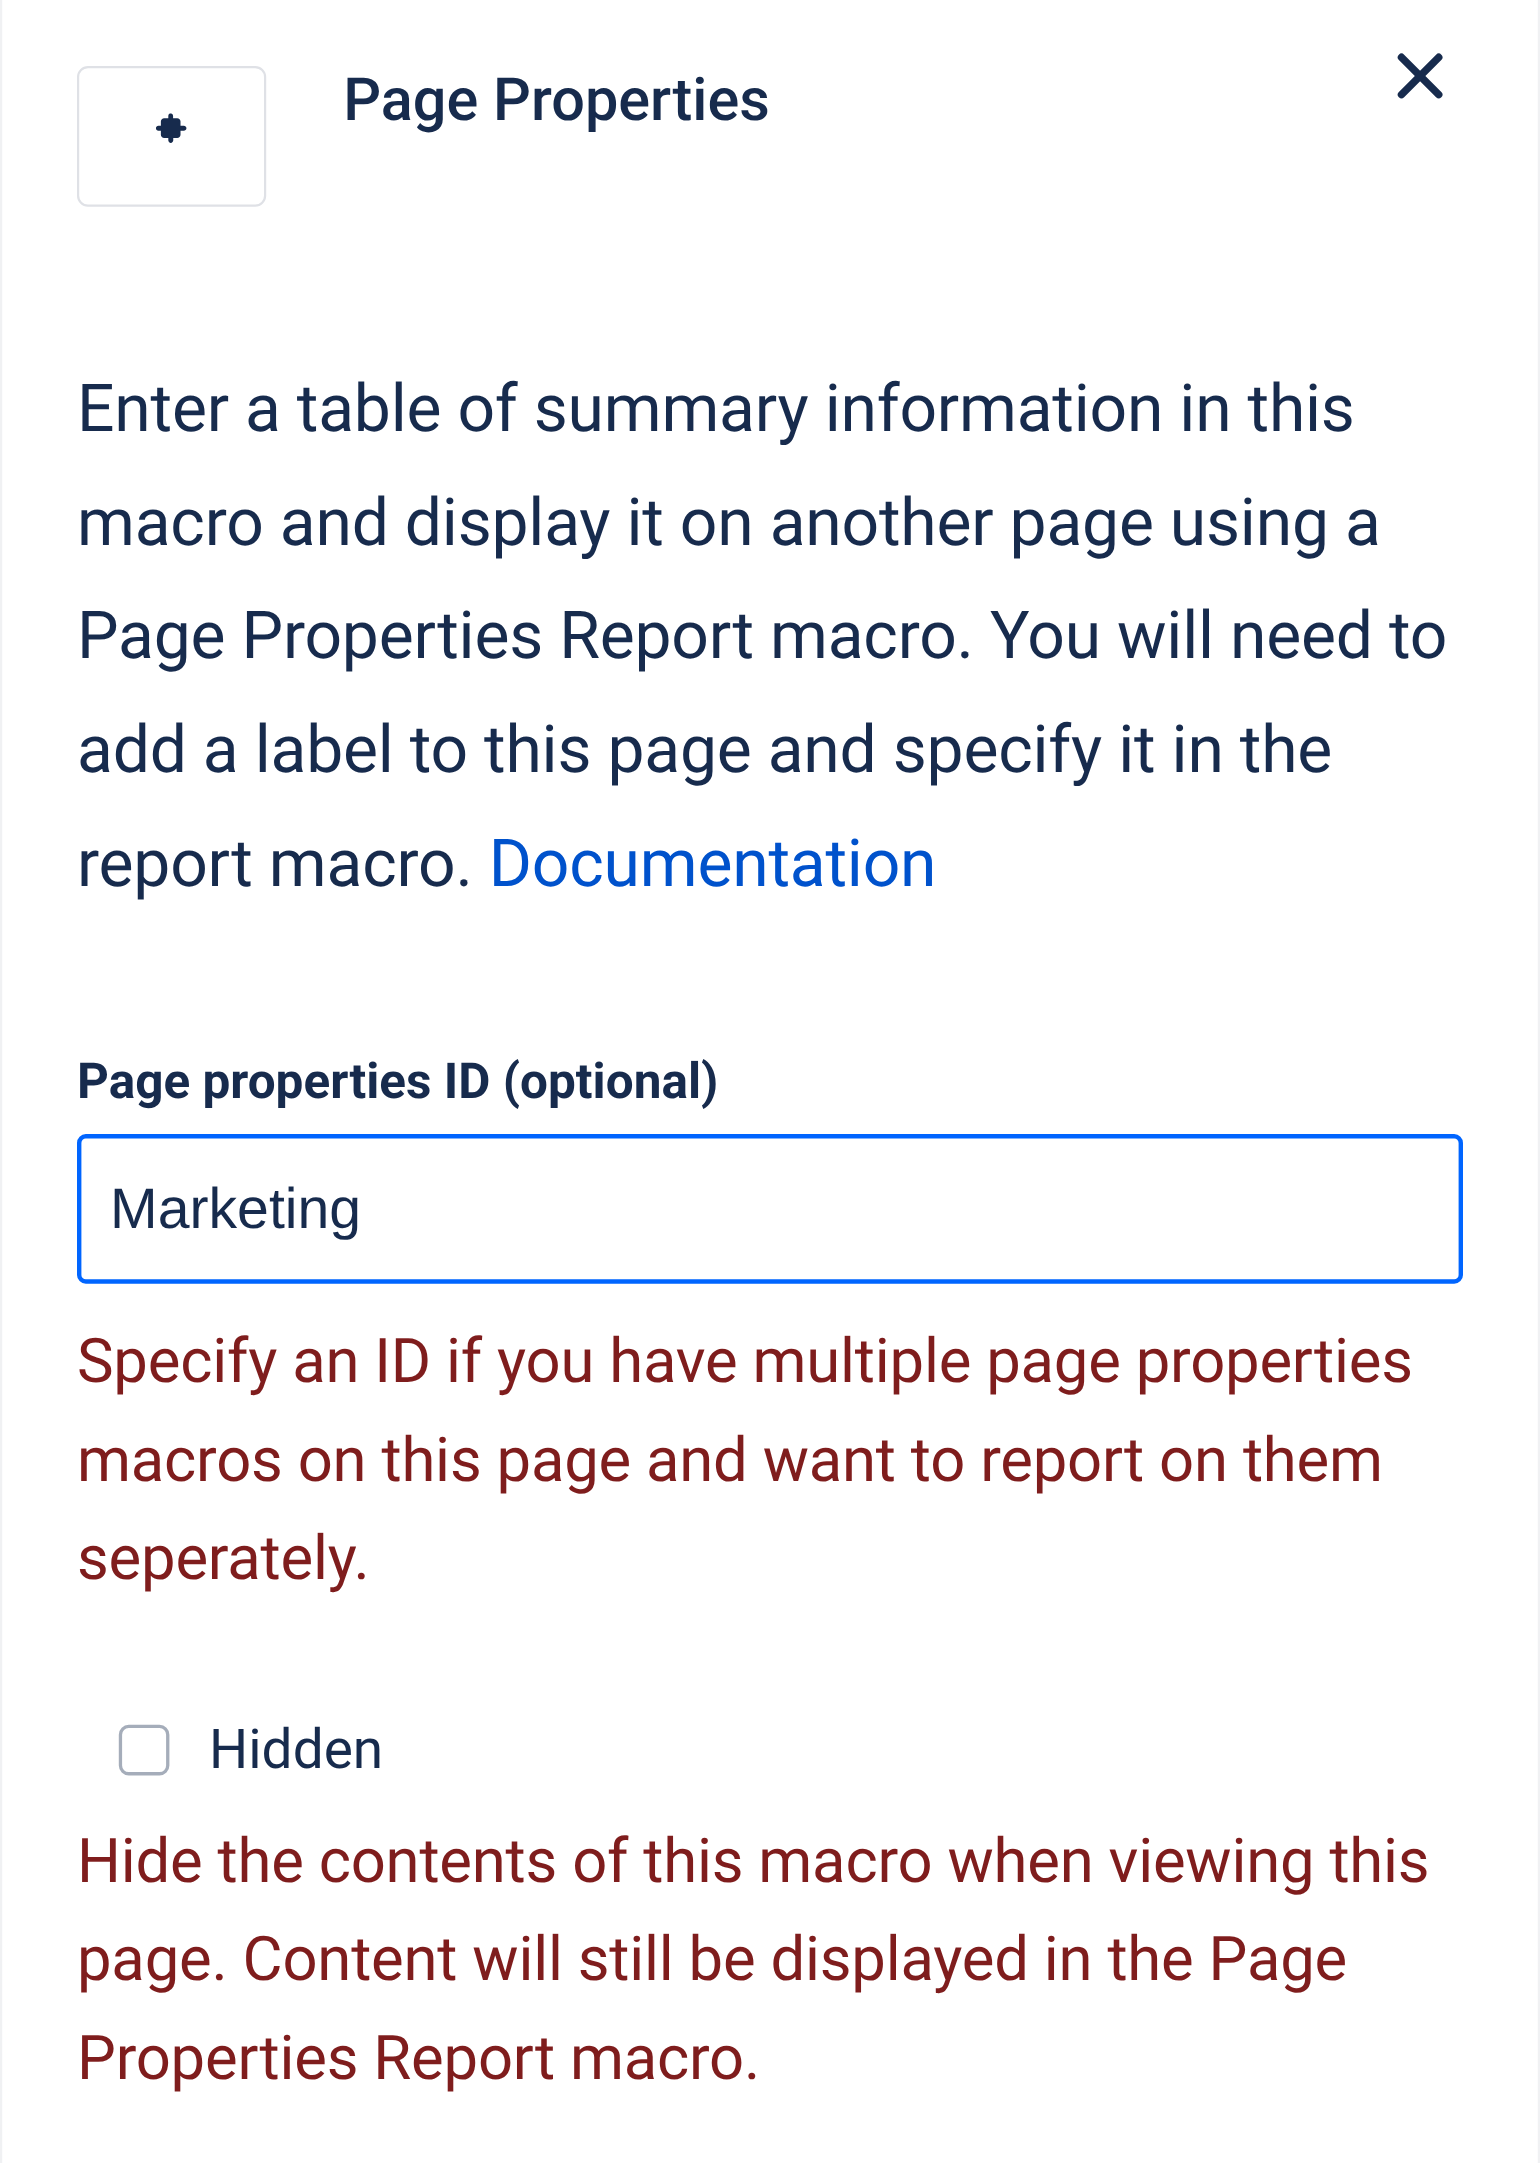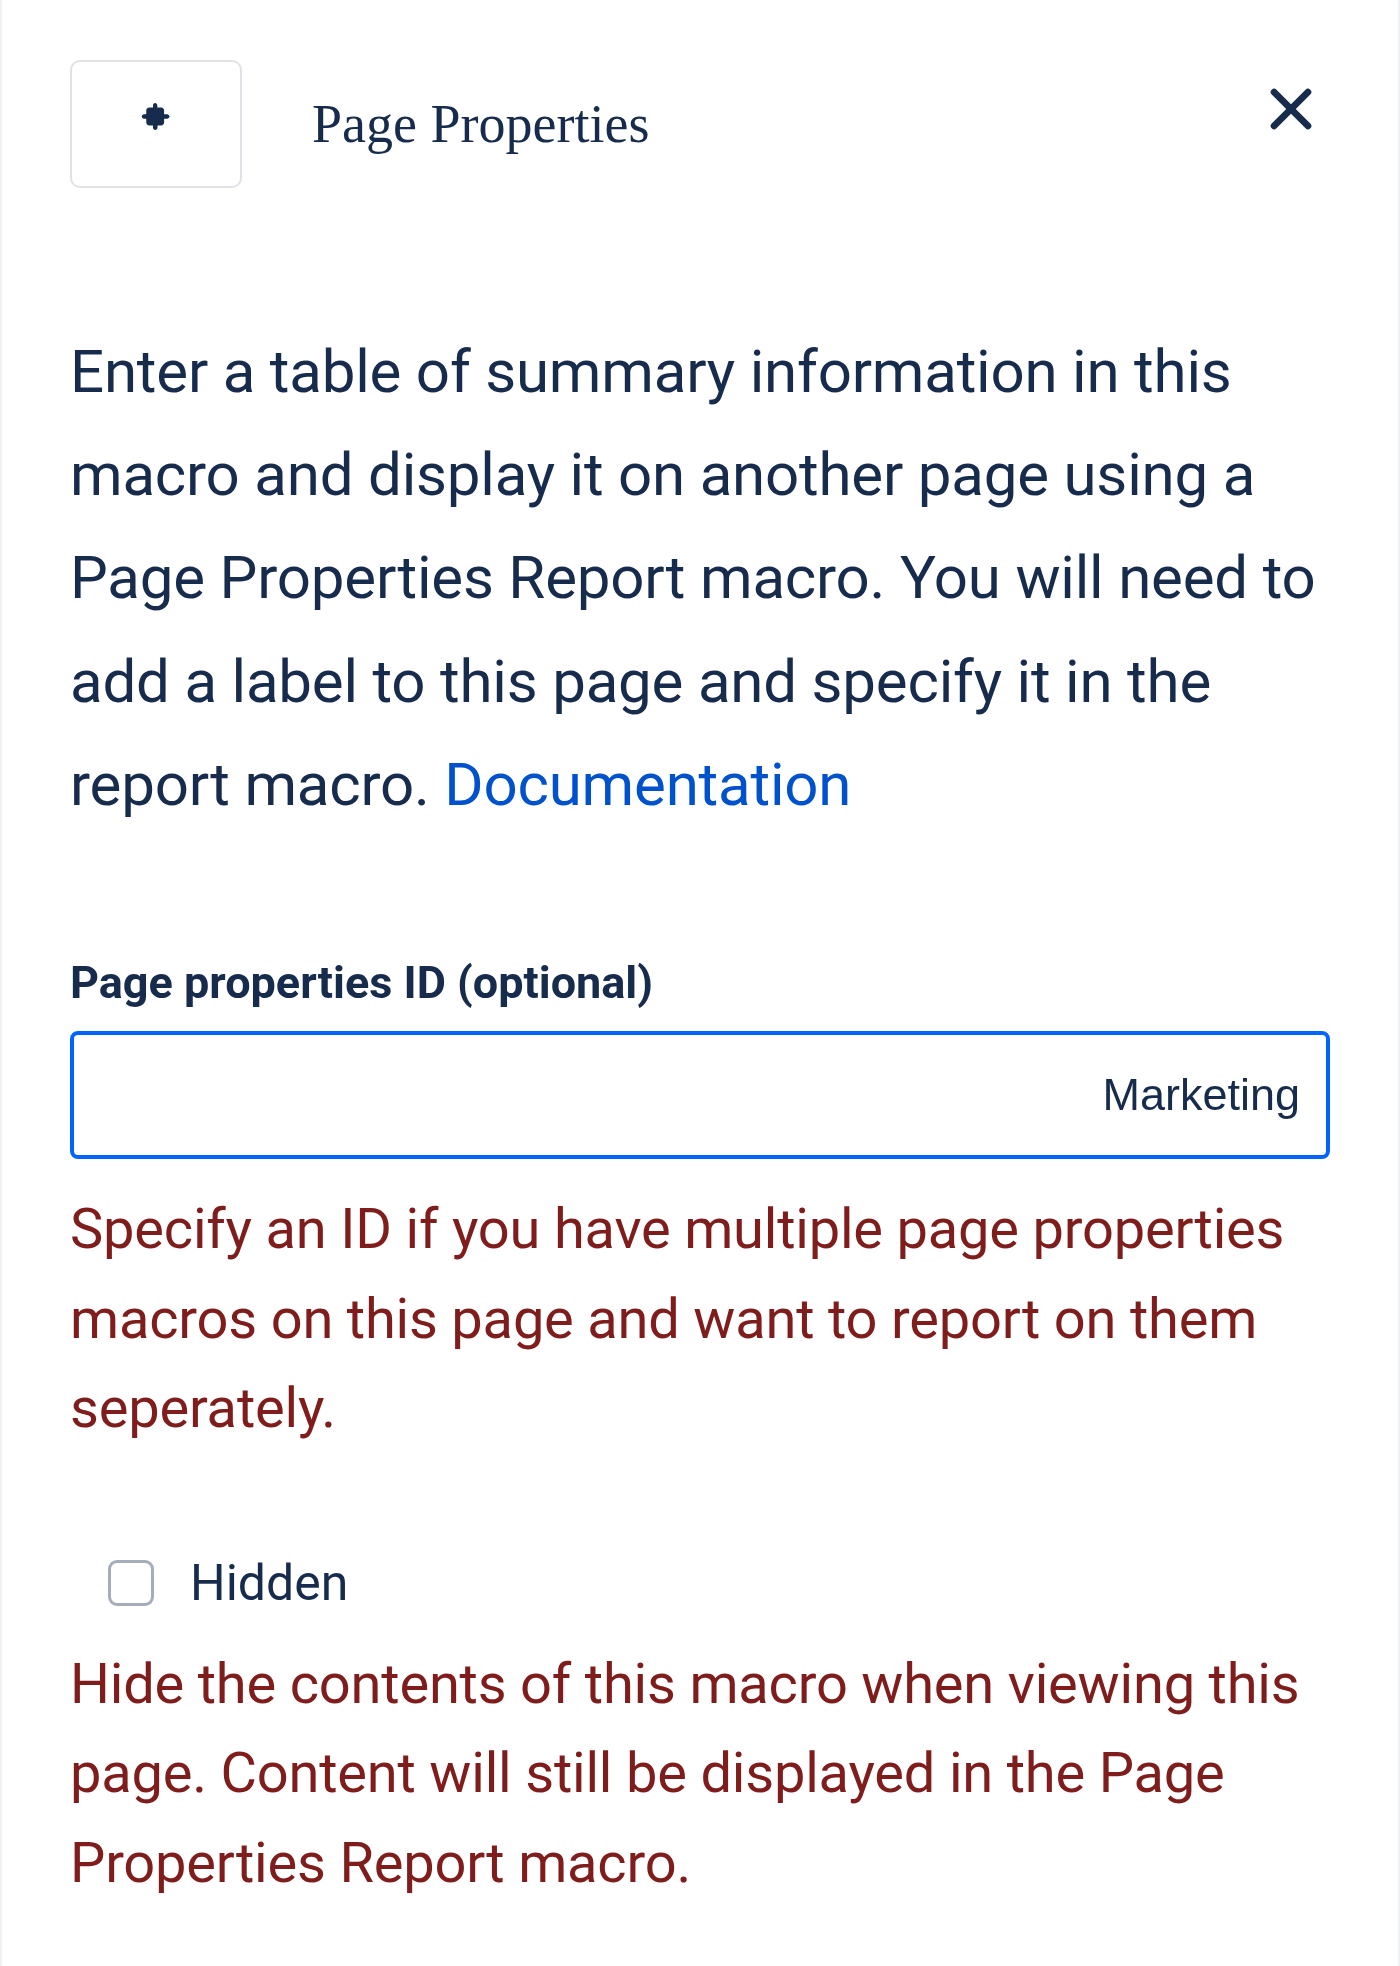--- a/index.html
+++ b/index.html
@@ -16,24 +16,23 @@
       color: #172b4d;
     }
     .panel {
       border-left: 2px solid #f0f1f3;
       border-right: 2px solid #f0f1f3;
       min-height: 1966px;
       padding: 60px 68px 68px 68px;
     }
     .header-row {
       display: flex;
-      align-items: center;
+      align-items: flex-start;
       gap: 70px;
       margin-bottom: 132px;
-      font-family: Liberation Serif, serif;
     }
     .macro-icon-box {
       width: 172px;
       height: 128px;
       border: 2px solid #dfe1e6;
       border-radius: 10px;
       display: flex;
       align-items: center;
       justify-content: center;
       flex-shrink: 0;
@@ -79,28 +78,27 @@
     }
     .field-label {
       font-size: 45px;
       font-weight: 700;
       color: #172b4d;
       margin-bottom: 22px;
       display: block;
     }
     .text-input {
       width: 100%;
-      font-size: 45px;
+      font-size: 52px;
       padding: 34px 26px;
       border: 4px solid #0065ff;
       border-radius: 8px;
       color: #172b4d;
       outline: none;
       background: #fff;
-      text-align: right;
     }
     .field-help {
       font-size: 56px;
       line-height: 1.6;
       color: #7f1d1d;
       margin-top: 26px;
       letter-spacing: -0.2px;
     }
     .checkbox-row {
       display: flex;

